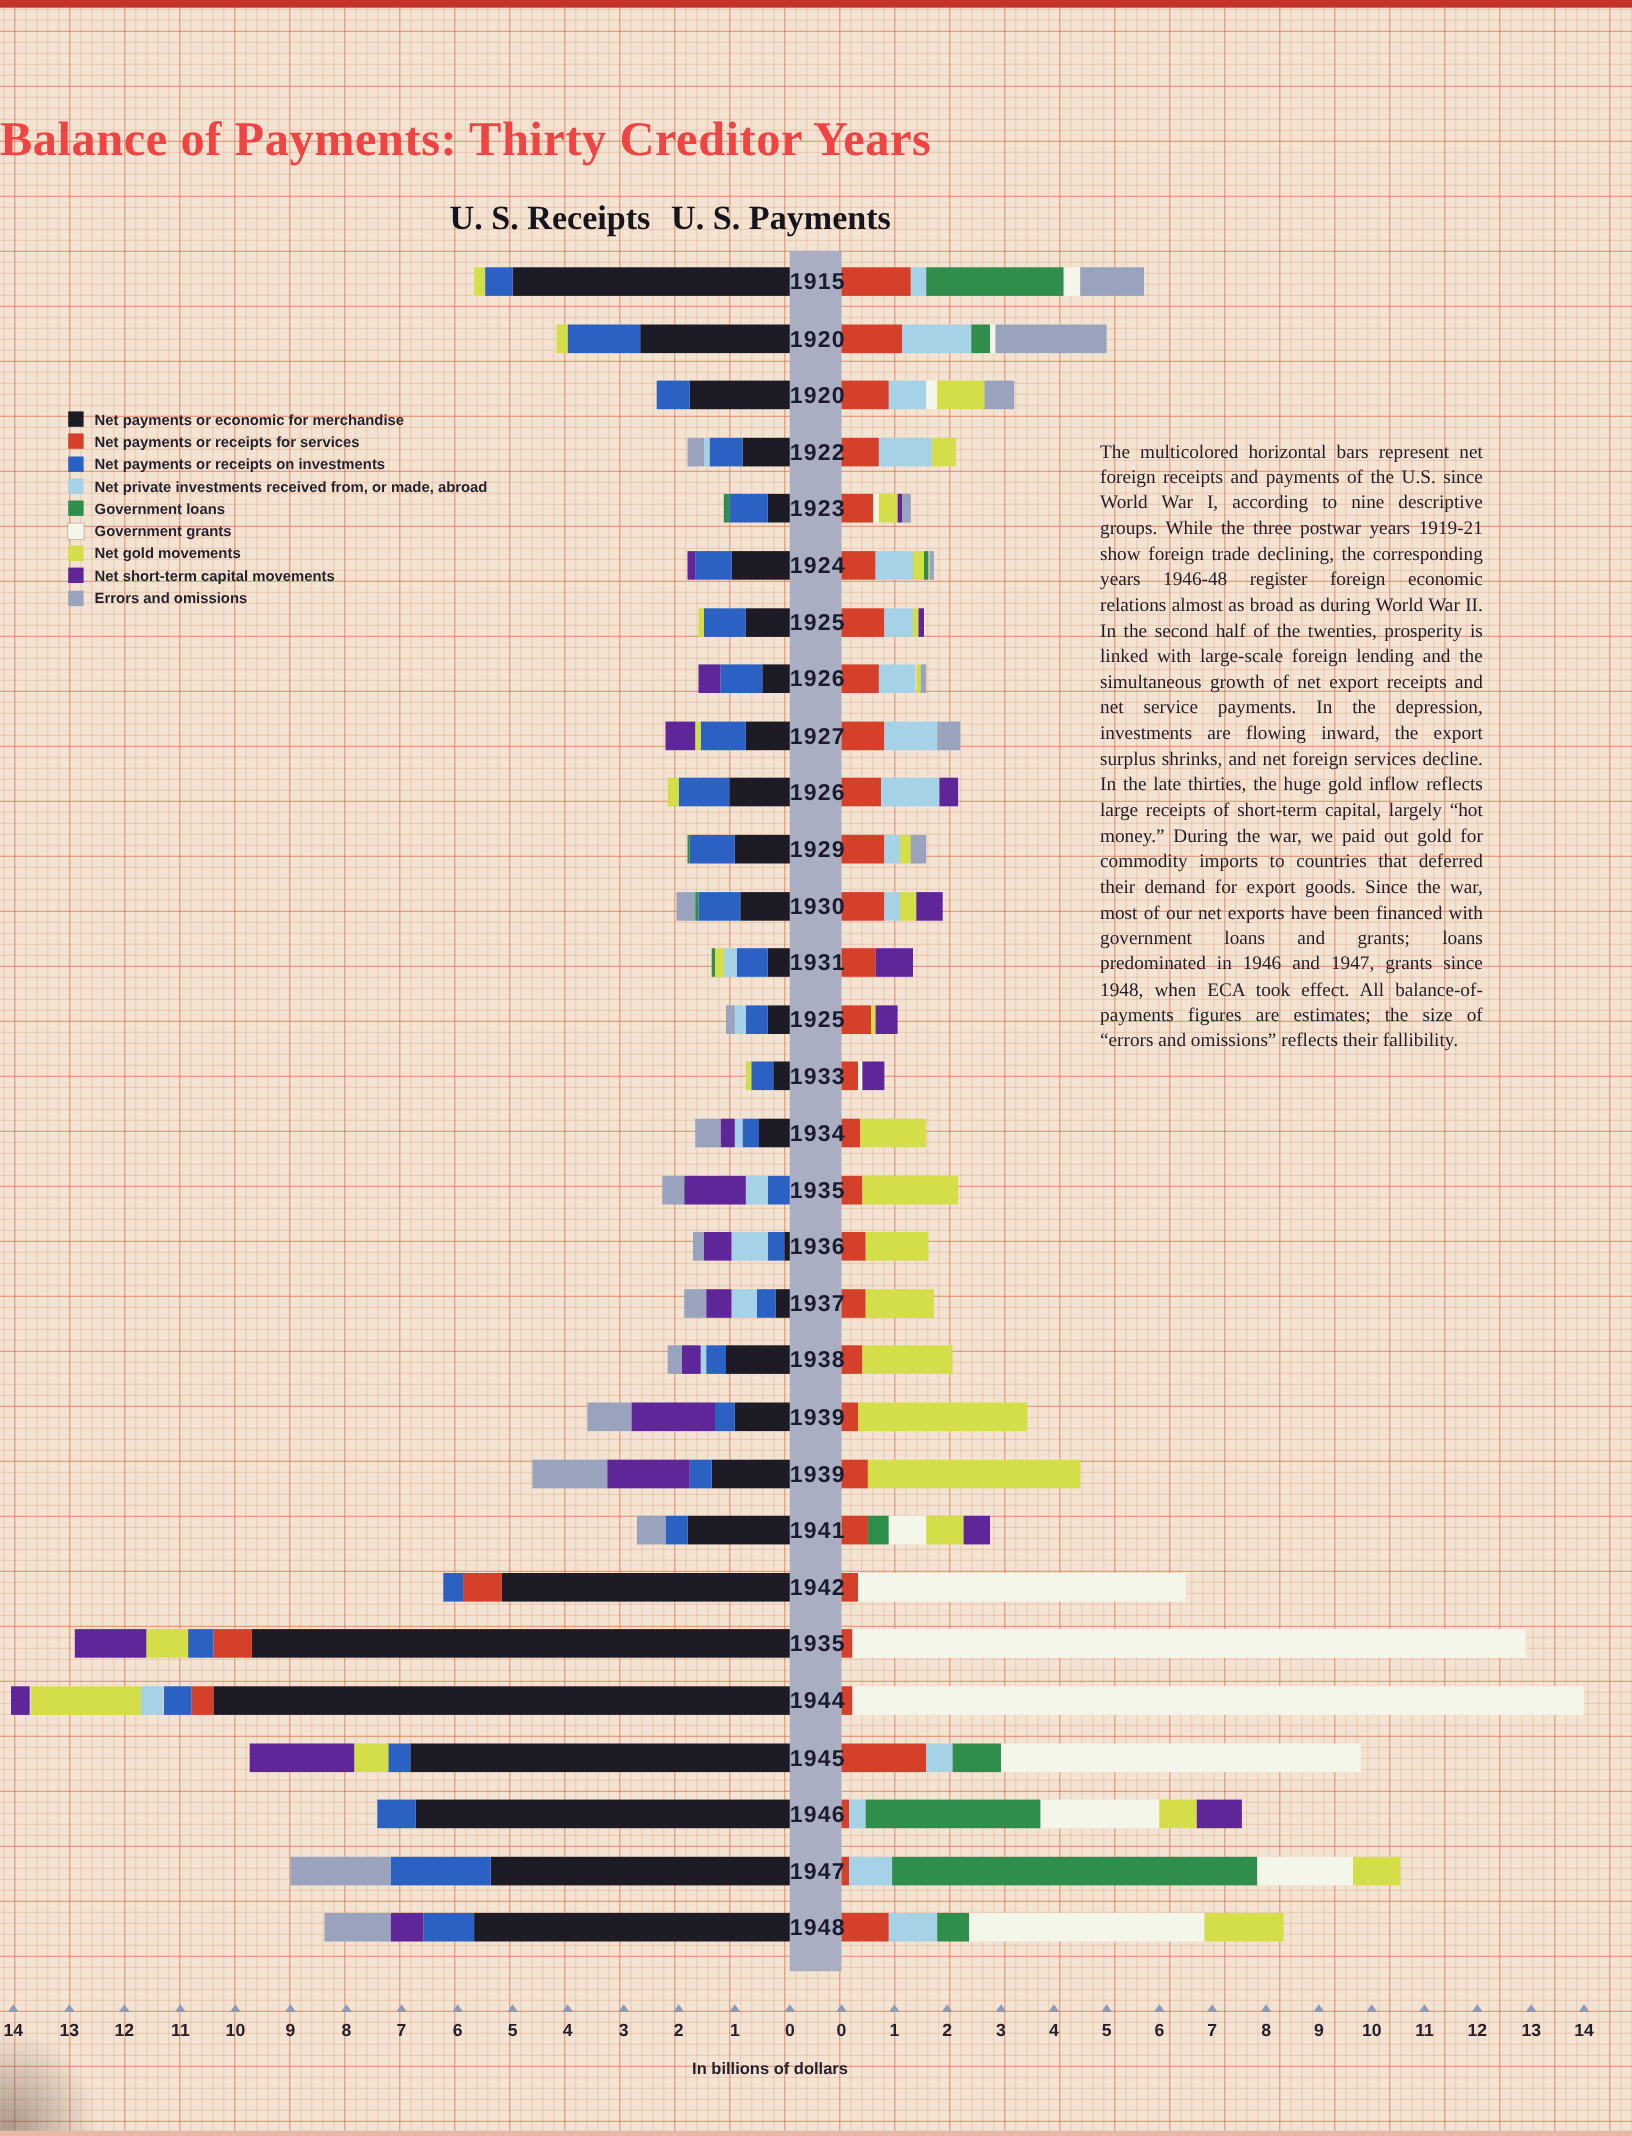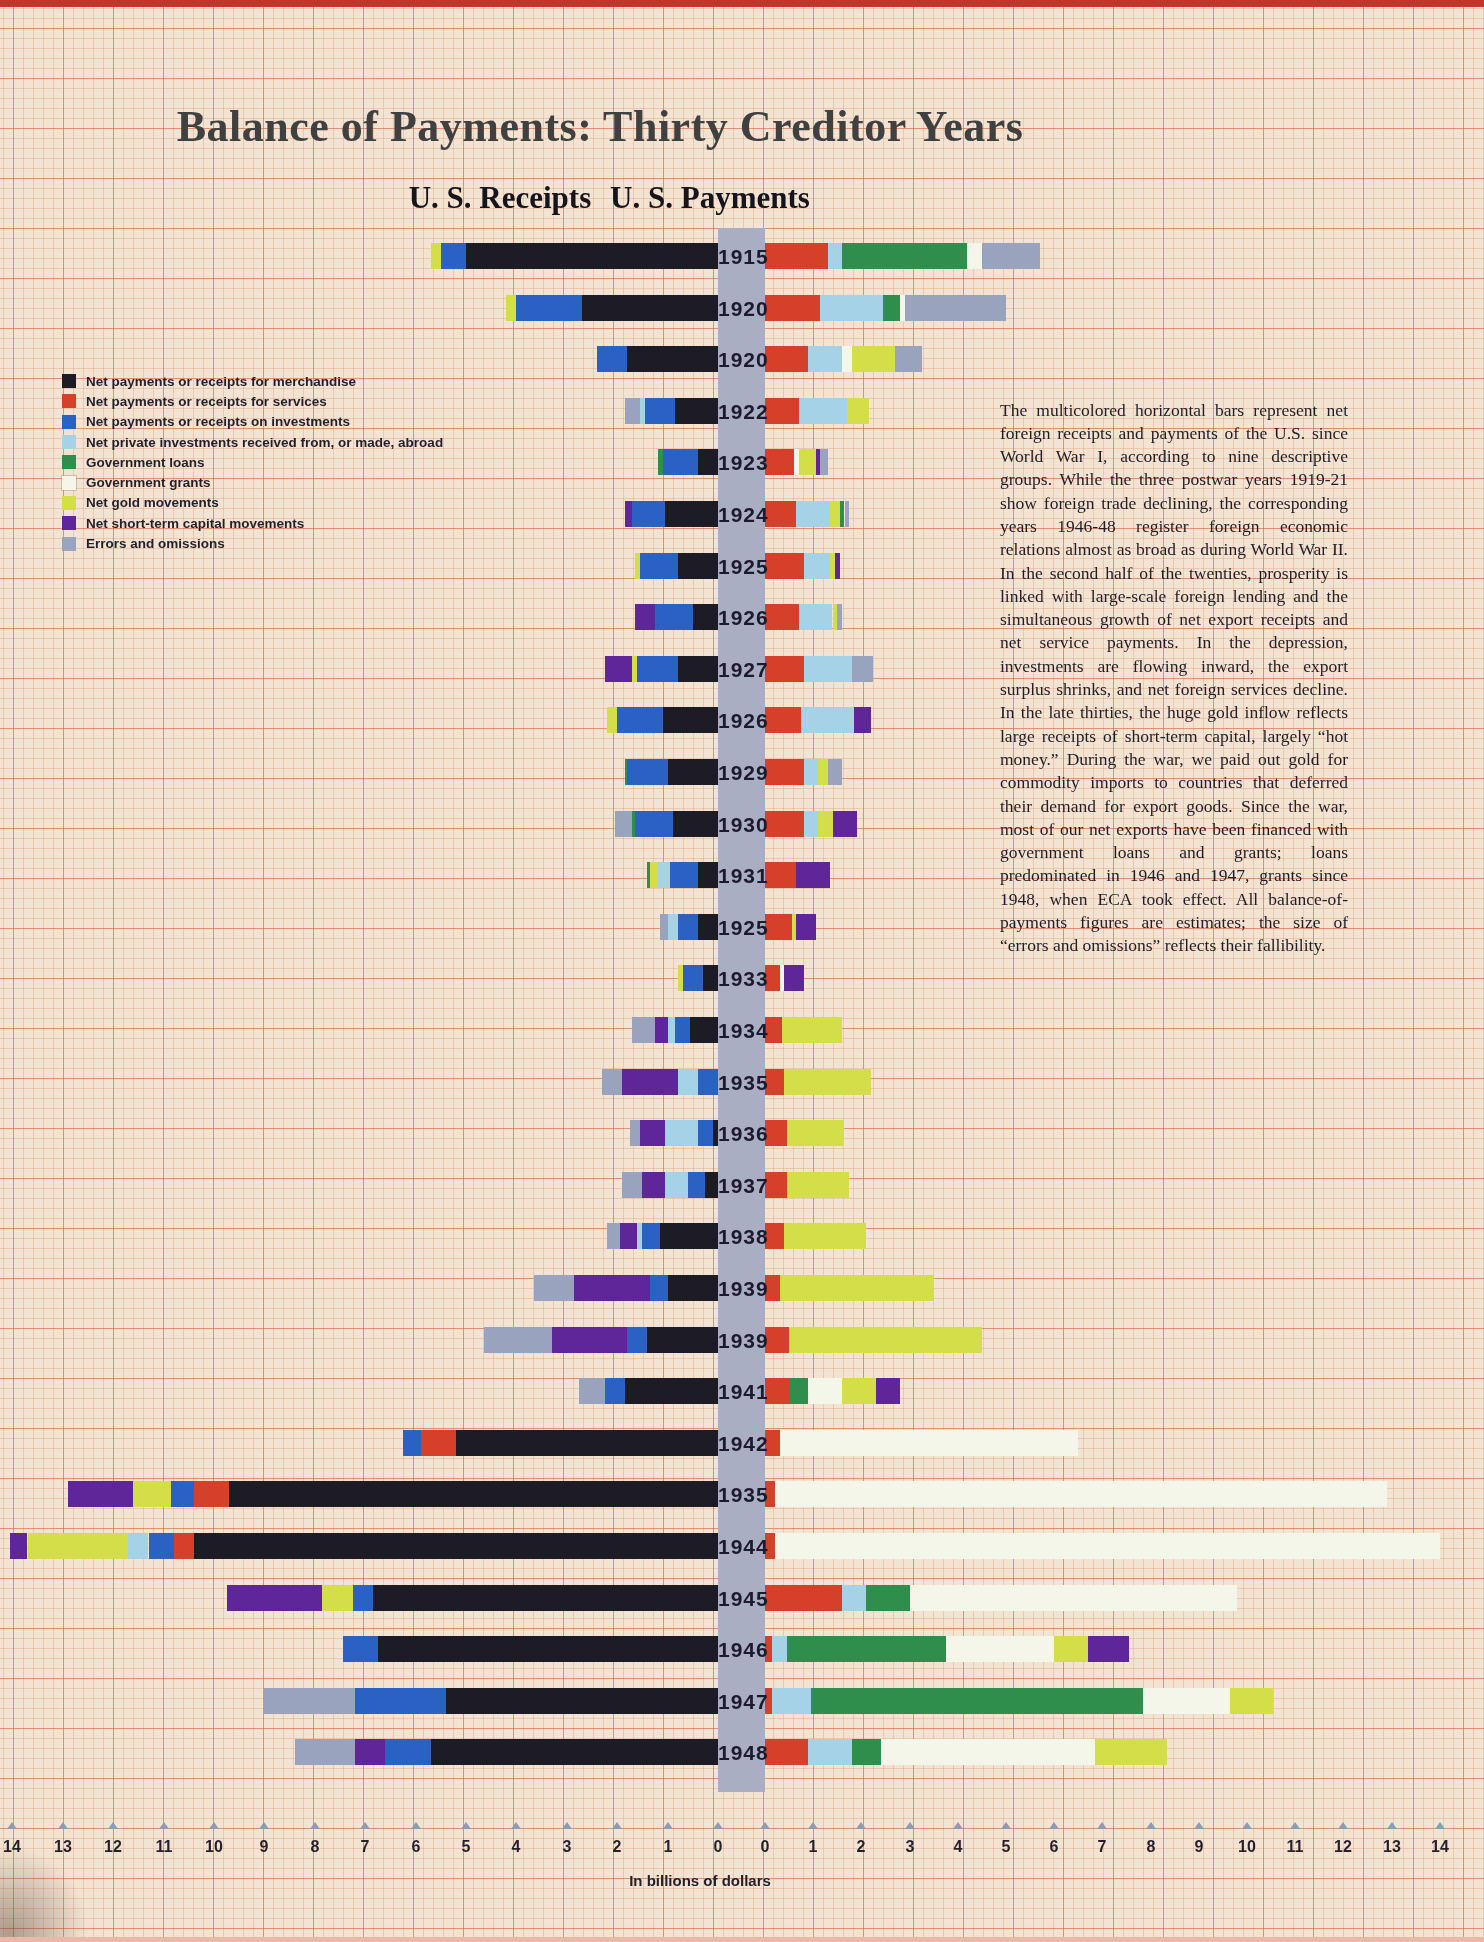--- a/index.html
+++ b/index.html
@@ -9,22 +9,22 @@
   #paper{position:absolute;inset:0;background-color:#f2e3d3;
     background-image:
       linear-gradient(rgba(214,92,48,.50) 1px, transparent 1px),
       linear-gradient(90deg, rgba(214,92,48,.50) 1px, transparent 1px),
       linear-gradient(rgba(222,128,84,.28) 1px, transparent 1px),
       linear-gradient(90deg, rgba(222,128,84,.28) 1px, transparent 1px);
     background-size:50px 50px,50px 50px,10px 10px,10px 10px;
     background-position:13px 28px,13px 28px,3px 8px,3px 8px;}
   #edge-top{position:absolute;left:0;top:0;width:100%;height:7px;background:#c5342a;}
   #edge-bottom{position:absolute;left:0;bottom:0;width:100%;height:5px;background:#e8b9a8;}
-  .title{position:absolute;left:0;top:72px;width:1200px;text-align:center;
-    font-family:"Liberation Serif",serif;font-size:44px;font-weight:600;color:#404040;
+  .title{position:absolute;left:0;top:72px;width:1200px;
+    font-family:"Liberation Serif",serif;font-size:44px;font-weight:600;color:#ef4444;
     letter-spacing:.5px;}
   .colhead{position:absolute;top:180px;font-family:"Liberation Serif",serif;
     font-size:31px;font-weight:600;color:#16141c;}
   #head-receipts{left:400px;width:200px;text-align:center;}
   #head-payments{left:610px;width:200px;text-align:center;}
   
   #band{position:absolute;left:718px;top:228px;width:47px;height:1564px;background:#a9aec2;}
   .year-label{position:absolute;left:718px;width:47px;text-align:center;
     font-size:21px;font-weight:700;color:#1c1a2e;letter-spacing:1px;}
   .bar-seg{position:absolute;height:26px;}
@@ -304,21 +304,21 @@
     <div class="bar-seg" style="left: 808.4px; top: 1739px; width: 43.4px; background: rgb(166, 210, 232);"></div>
     <div class="bar-seg" style="left: 851.8px; top: 1739px; width: 28.9px; background: rgb(47, 142, 76);"></div>
     <div class="bar-seg" style="left: 880.7px; top: 1739px; width: 214.5px; background: rgb(244, 246, 234);"></div>
     <div class="bar-seg" style="left: 1095.2px; top: 1739px; width: 72.3px; background: rgb(212, 222, 73);"></div>
     <div class="year-label" style="top: 1741.4px;">1948</div>
   </div>
 
 <div id="legend">
     <div class="lg-row">
       <span class="lg-swatch" style="background: rgb(29, 27, 38);"></span>
-      <span class="lg-label">Net payments or receipts for merchandise</span>
+      <span class="lg-label">Net payments or economic for merchandise</span>
     </div>
     <div class="lg-row">
       <span class="lg-swatch" style="background: rgb(213, 64, 42);"></span>
       <span class="lg-label">Net payments or receipts for services</span>
     </div>
     <div class="lg-row">
       <span class="lg-swatch" style="background: rgb(43, 97, 194);"></span>
       <span class="lg-label">Net payments or receipts on investments</span>
     </div>
     <div class="lg-row">

